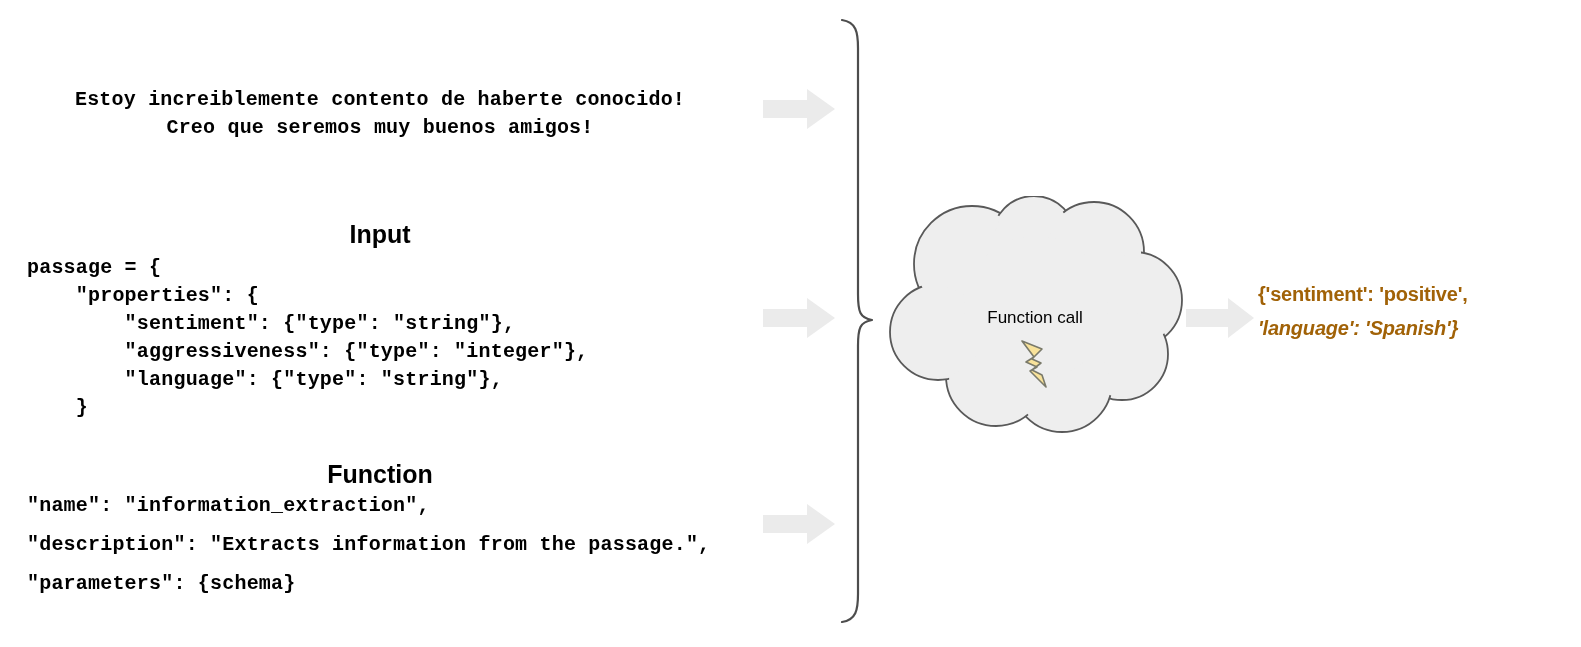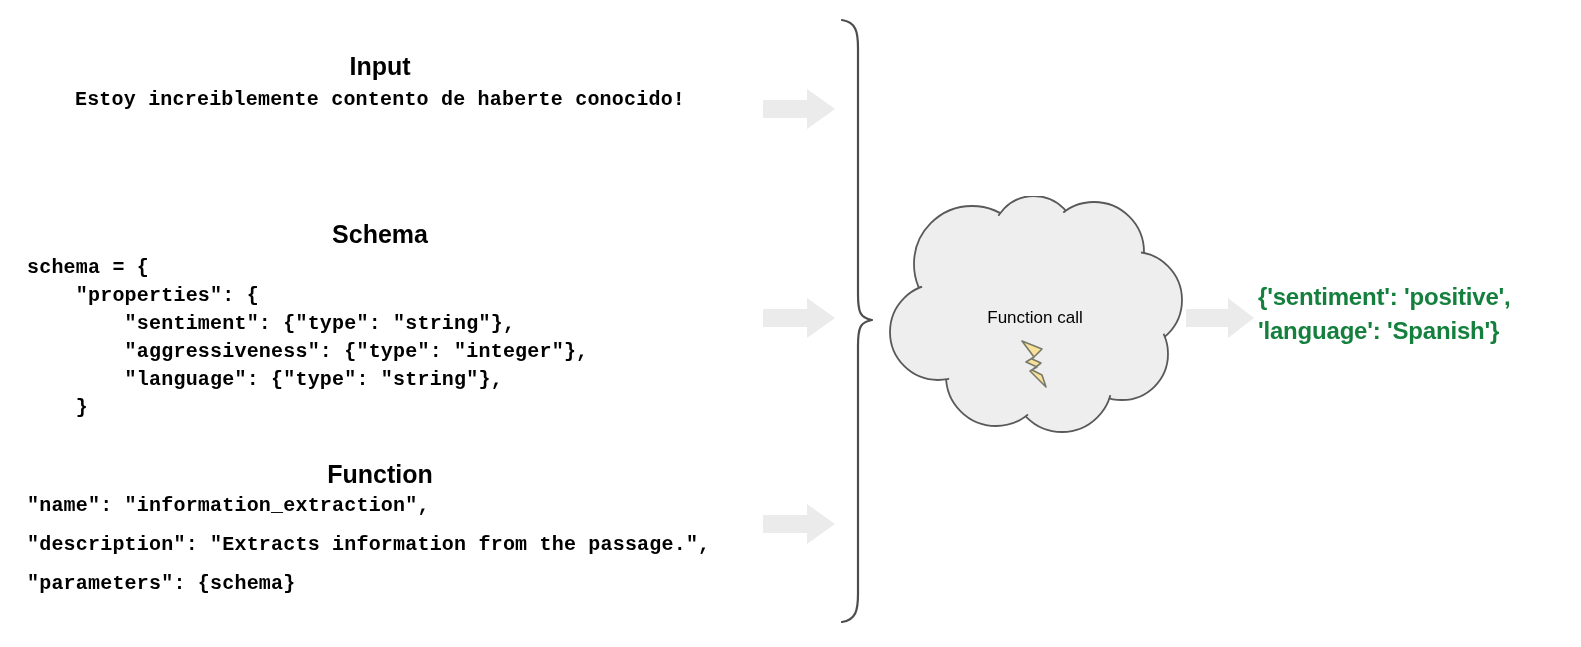--- a/index.html
+++ b/index.html
@@ -90,39 +90,39 @@
     top: 337px;
     width: 52px;
     height: 52px;
   }
 
   
   .output-line {
     position: absolute;
     font-family: "Liberation Sans", sans-serif;
     font-weight: bold;
-    font-size: 24px;
-    color: #15803d;
+    font-size: 20px;
+    color: #a16207;
     white-space: pre;
     letter-spacing: -0.2px;
   }
 </style>
 </head>
 <body>
 
 <div id="canvas">
 
-  <div class="section-title" style="left:0px; top:52px; width:760px;">Input</div>
 
   <div class="code-line center" style="left:0px; top:88px; width:760px;">Estoy increiblemente contento de haberte conocido!</div>
 
-
-  <div class="section-title" style="left:0px; top:220px; width:760px;">Schema</div>
-
-  <div class="code-line" style="left:27px; top:256px;">schema = {</div>
+  <div class="code-line center" style="left:0px; top:116px; width:760px;">Creo que seremos muy buenos amigos!</div>
+
+  <div class="section-title" style="left:0px; top:220px; width:760px;">Input</div>
+
+  <div class="code-line" style="left:27px; top:256px;">passage = {</div>
   <div class="code-line" style="left:27px; top:284px;">    "properties": {</div>
   <div class="code-line" style="left:27px; top:312px;">        "sentiment": {"type": "string"},</div>
   <div class="code-line" style="left:27px; top:340px;">        "aggressiveness": {"type": "integer"},</div>
   <div class="code-line" style="left:27px; top:368px;">        "language": {"type": "string"},</div>
   <div class="code-line" style="left:27px; top:396px;">    }</div>
 
   <div class="section-title" style="left:0px; top:460px; width:760px;">Function</div>
 
   <div class="code-line" style="left:27px; top:494px;">"name": "information_extraction",</div>
   <div class="code-line" style="left:27px; top:533px;">"description": "Extracts information from the passage.",</div>
@@ -188,15 +188,15 @@
     <path d="M14,4 L34,12 L24,22 L33,26 L24,33 L34,38 L38,50 L22,34 L29,30 L18,25 L26,20 Z" fill="#f8e29a" stroke="#7a7a6a" stroke-width="1.6" stroke-linejoin="round"></path>
   </svg>
 
   <div class="arrow-wrap" style="left:1186px; top:298px; width:68px; height:40px;">
     <svg width="68" height="40" viewBox="0 0 68 40">
       <path d="M0,11 L42,11 L42,0 L68,20 L42,40 L42,29 L0,29 Z" fill="#ebebeb"></path>
     </svg>
   </div>
 
   <div class="output-line" style="left:1258px; top:283px;">{'sentiment': 'positive',</div>
-  <div class="output-line" style="left:1258px; top:317px;">'language': 'Spanish'}</div>
+  <div class="output-line" style="left:1258px; top:317px;font-style:italic;">'language': 'Spanish'}</div>
 
 </div>
 
 </body></html>

